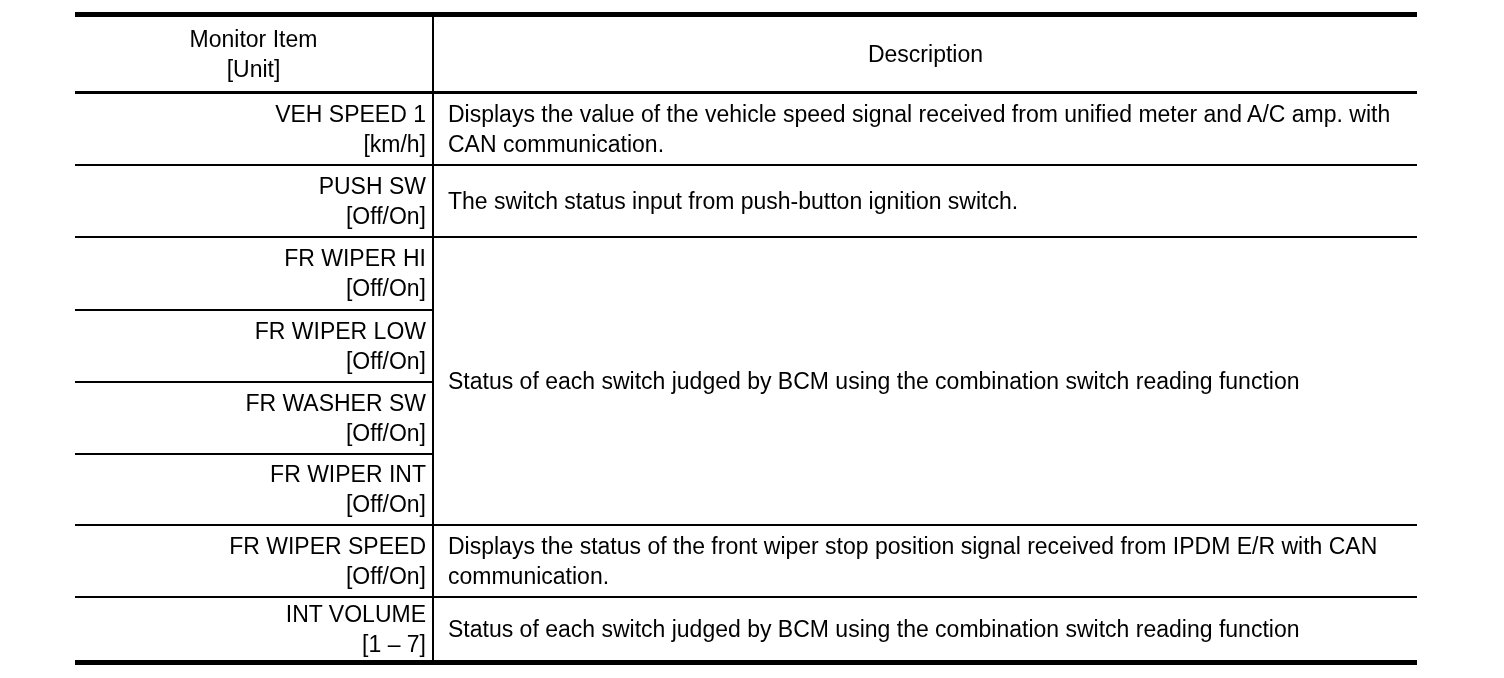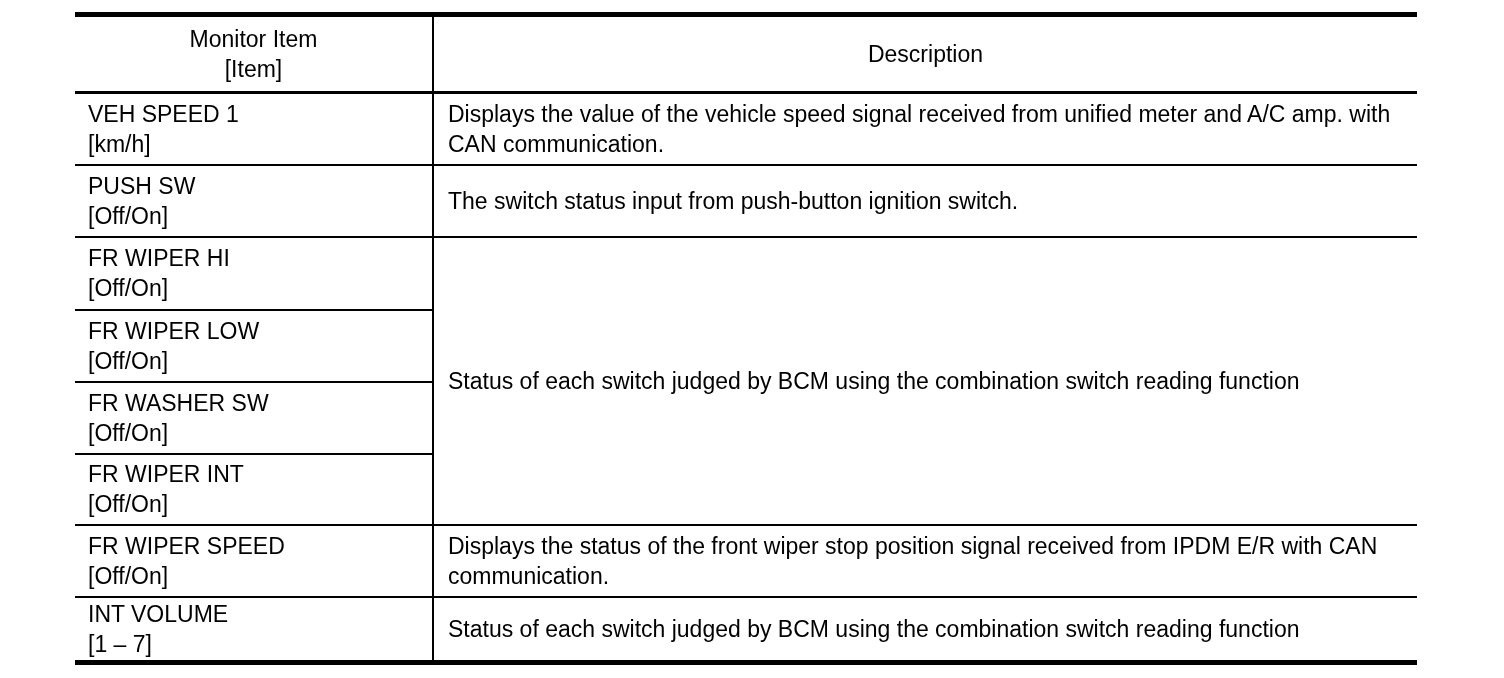--- a/index.html
+++ b/index.html
@@ -42,21 +42,21 @@
 
   tbody td {
     border-bottom: 2px solid #000;
     vertical-align: middle;
     padding: 0;
   }
   td.col-item {
     border-right: 2px solid #000;
     padding-left: 13px;
     padding-right: 6px;
-    text-align: left;
+    text-align: right;
   }
   td.col-desc {
     padding-left: 14px;
     padding-right: 4px;
     text-align: left;
     white-space: pre-wrap;
   }
   tr.r-head  { height: 74px; }
   tr.r-std   { height: 72px; }
   tr.r-3     { height: 73px; }
@@ -69,21 +69,21 @@
 <div class="page">
   <table class="monitor-table">
     <colgroup>
       <col class="c-item">
       <col class="c-desc">
     </colgroup>
     <thead>
       <tr class="r-head">
         <th class="col-item">
           <div>Monitor Item</div>
-          <div>[Item]</div>
+          <div>[Unit]</div>
         </th>
         <th class="col-desc-h">
           <div>Description</div>
         </th>
       </tr>
     </thead>
     <tbody>
       <tr class="r-std">
         <td class="col-item">
           <div>VEH SPEED 1</div>

